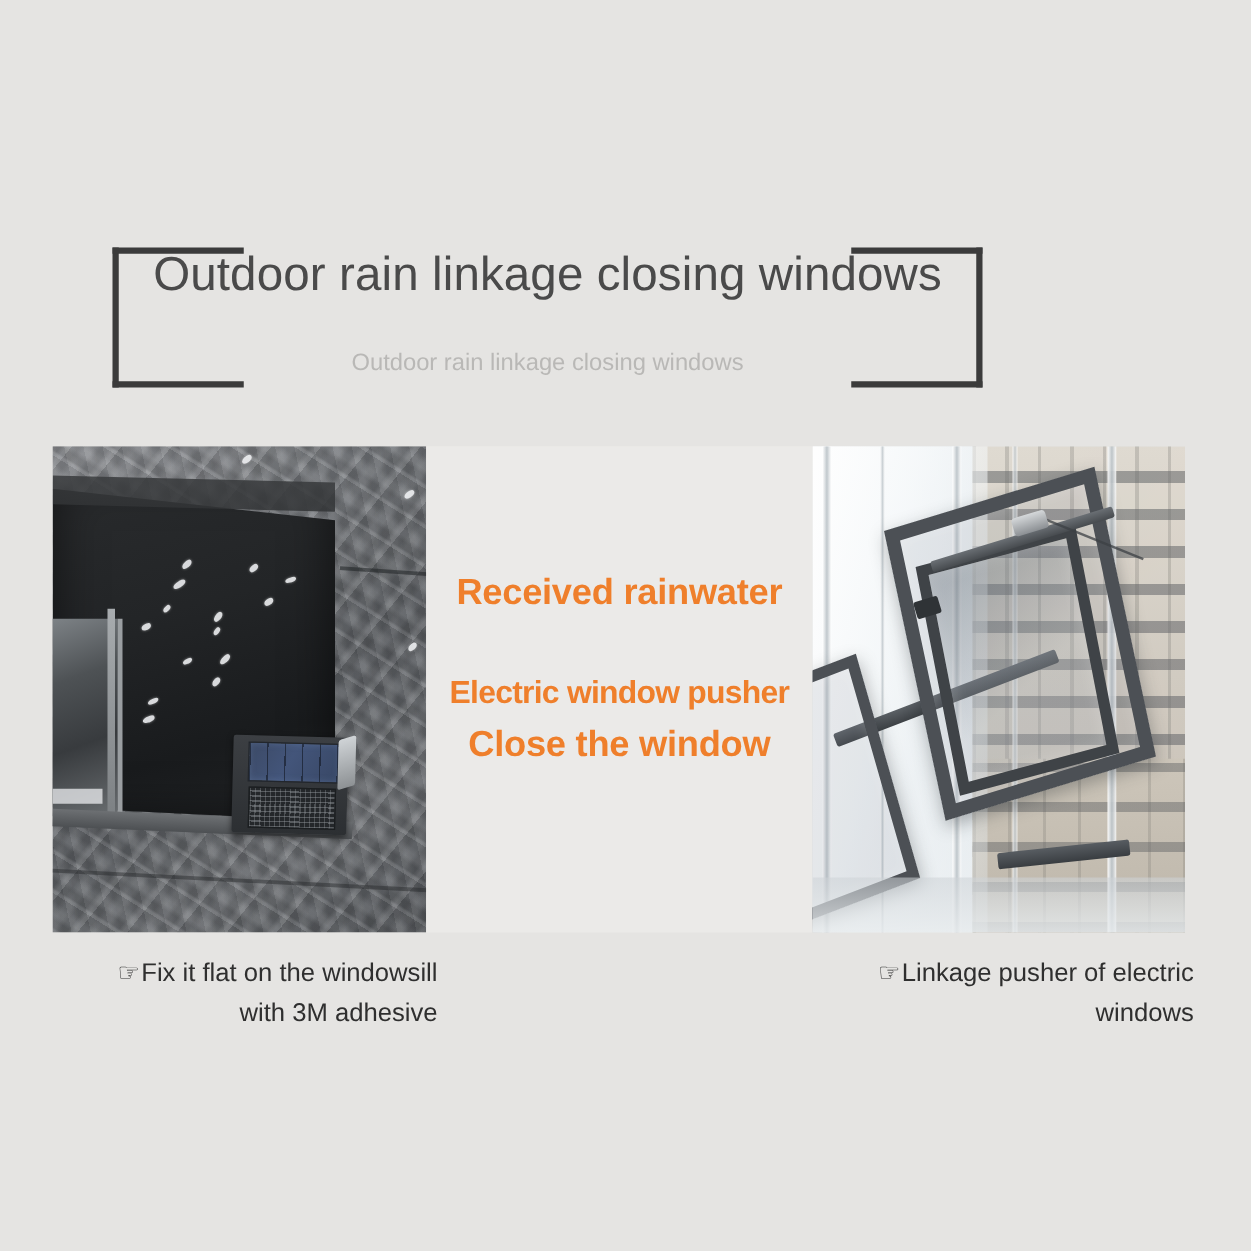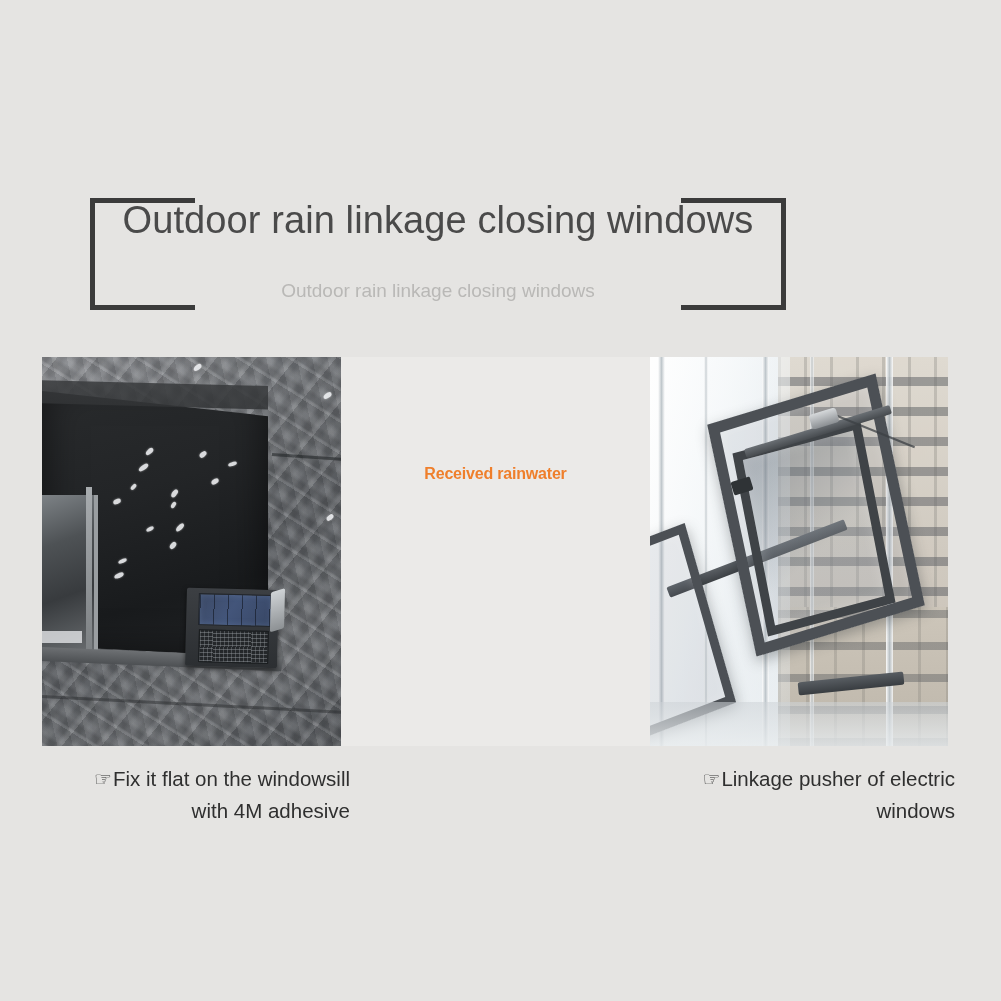--- a/index.html
+++ b/index.html
@@ -329,21 +329,21 @@
   
   #mid-text {
     position: absolute;
     left: 0; right: 0;
     top: 96px;
     text-align: center;
   }
   .orange-line {
     color: #ef7f2b;
     font-weight: bold;
-    font-size: 16px;
+    font-size: 29px;
     line-height: 42px;
     white-space: nowrap;
     letter-spacing: -0.2px;
   }
   #mid-text-block2 { margin-top: 38px; }
   .orange-line.wide { font-size: 25.5px; letter-spacing: -0.6px; }
 
   
   .caption {
     position: absolute;
@@ -420,20 +420,24 @@
         <div id="device-bracket"></div>
       </div>
     </div>
   </div>
 
   <div class="panel" id="panel-mid">
     <div id="mid-text">
       <div id="mid-text-block1">
         <div class="orange-line">Received rainwater</div>
       </div>
+      <div id="mid-text-block2">
+        <div class="orange-line wide">Electric window pusher</div>
+        <div class="orange-line">Close the window</div>
+      </div>
     </div>
   </div>
 
   <div class="panel" id="panel-right">
     <div id="photo-windows">
       <div id="bg-building"></div>
       <div id="bg-building-low"></div>
       <div id="glass-sheen"></div>
 
       <div class="mullion" style="left:8px;"></div>
@@ -451,19 +455,19 @@
       <div id="sash-actuator"></div>
       <div id="sash-hinge"></div>
       <div id="sash-bottom-rail"></div>
       <div id="floor-reflection"></div>
     </div>
   </div>
 </div>
 
 <div class="caption" id="caption-left">
   <span class="hand-icon">☞</span><span>Fix it flat on the windowsill</span>
-  <span class="caption-line2">with 4M adhesive</span>
+  <span class="caption-line2">with 3M adhesive</span>
 </div>
 
 <div class="caption" id="caption-right">
   <span class="hand-icon">☞</span><span>Linkage pusher of electric</span>
   <span class="caption-line2">windows</span>
 </div>
 
 </body></html>

